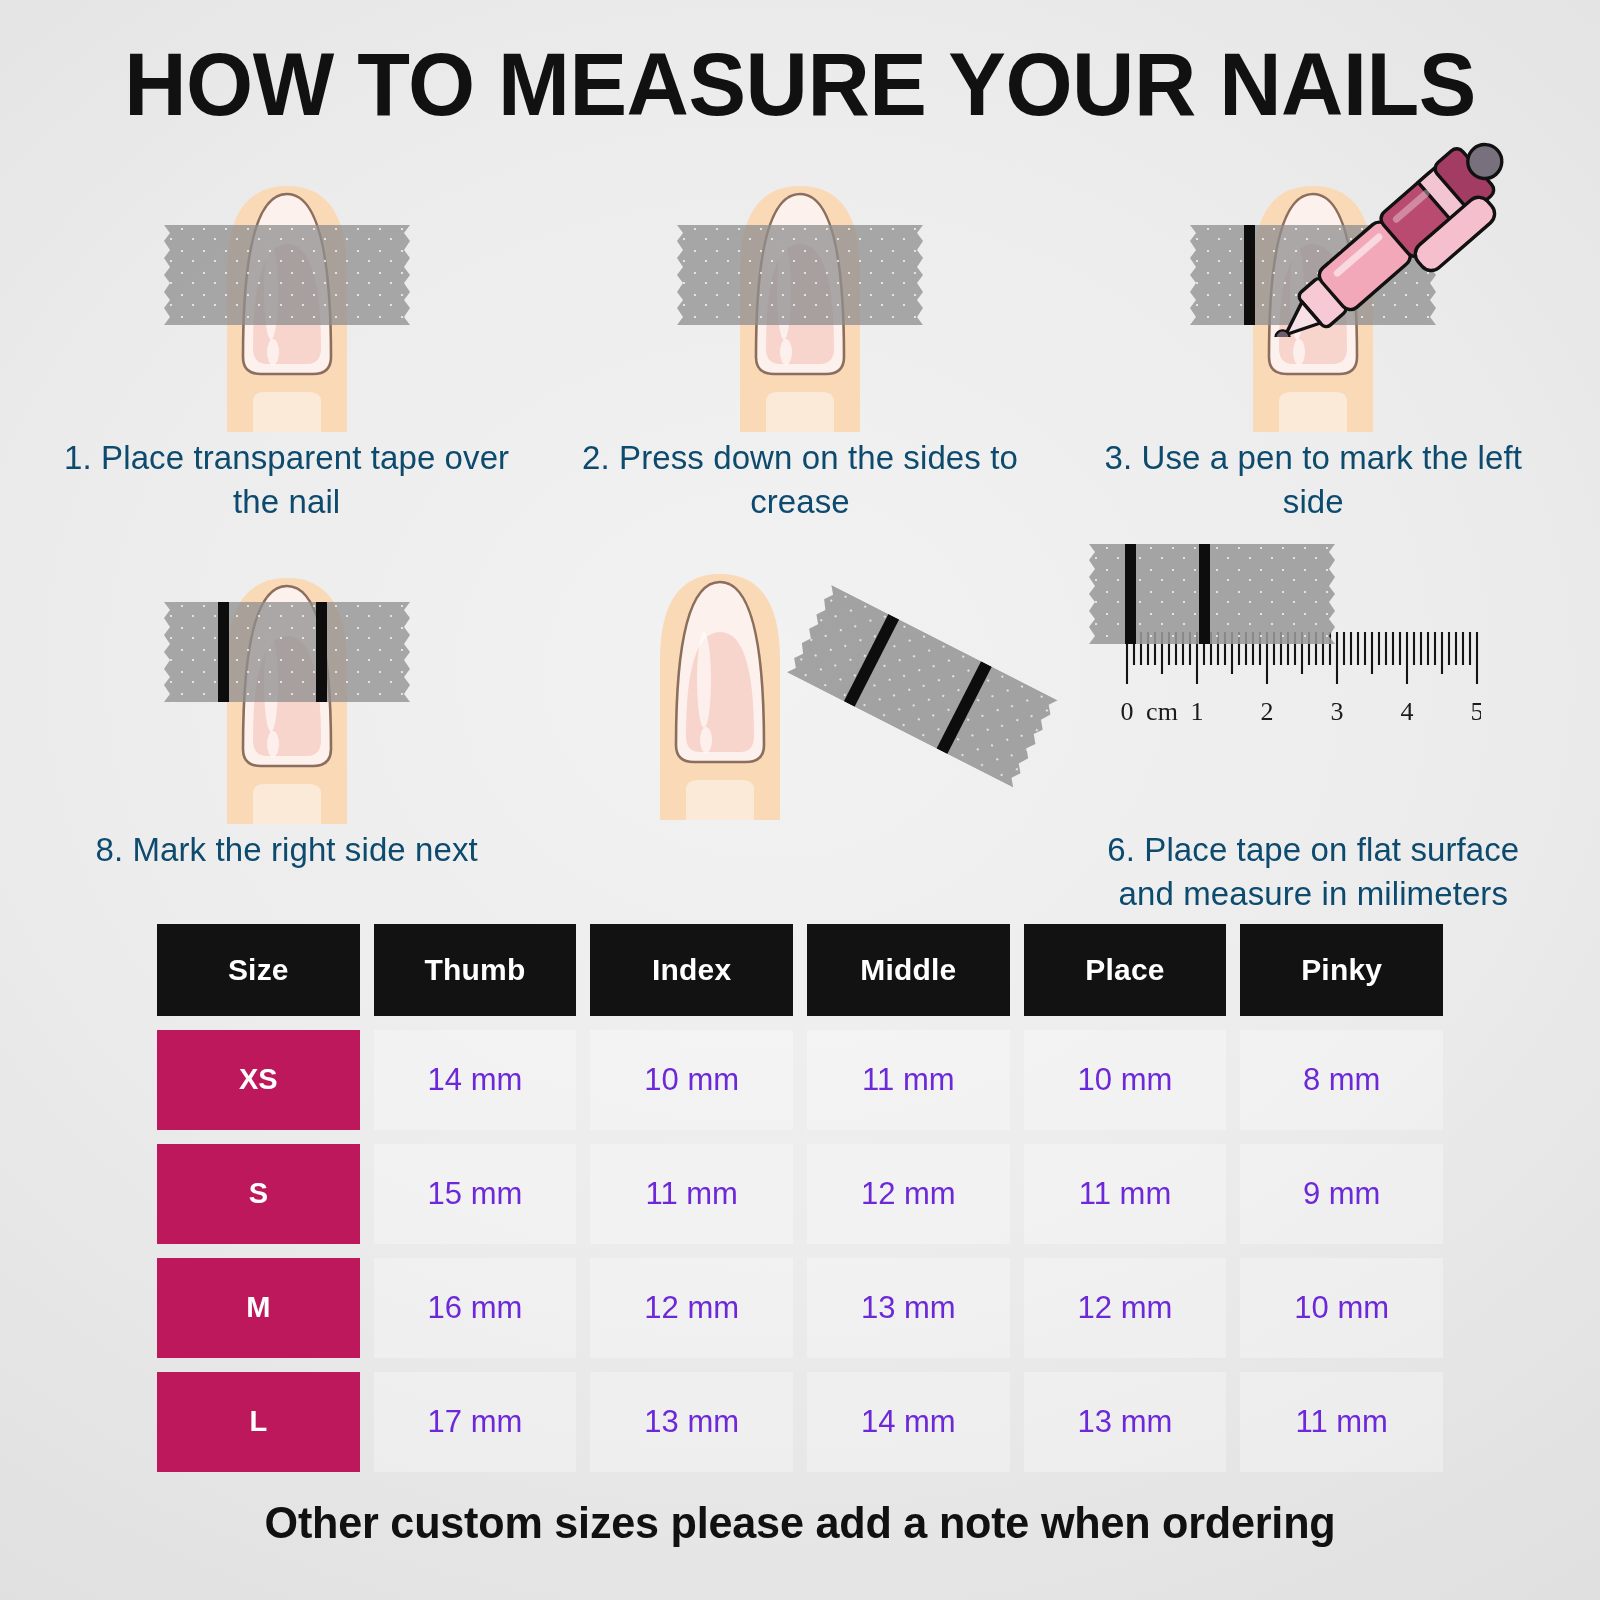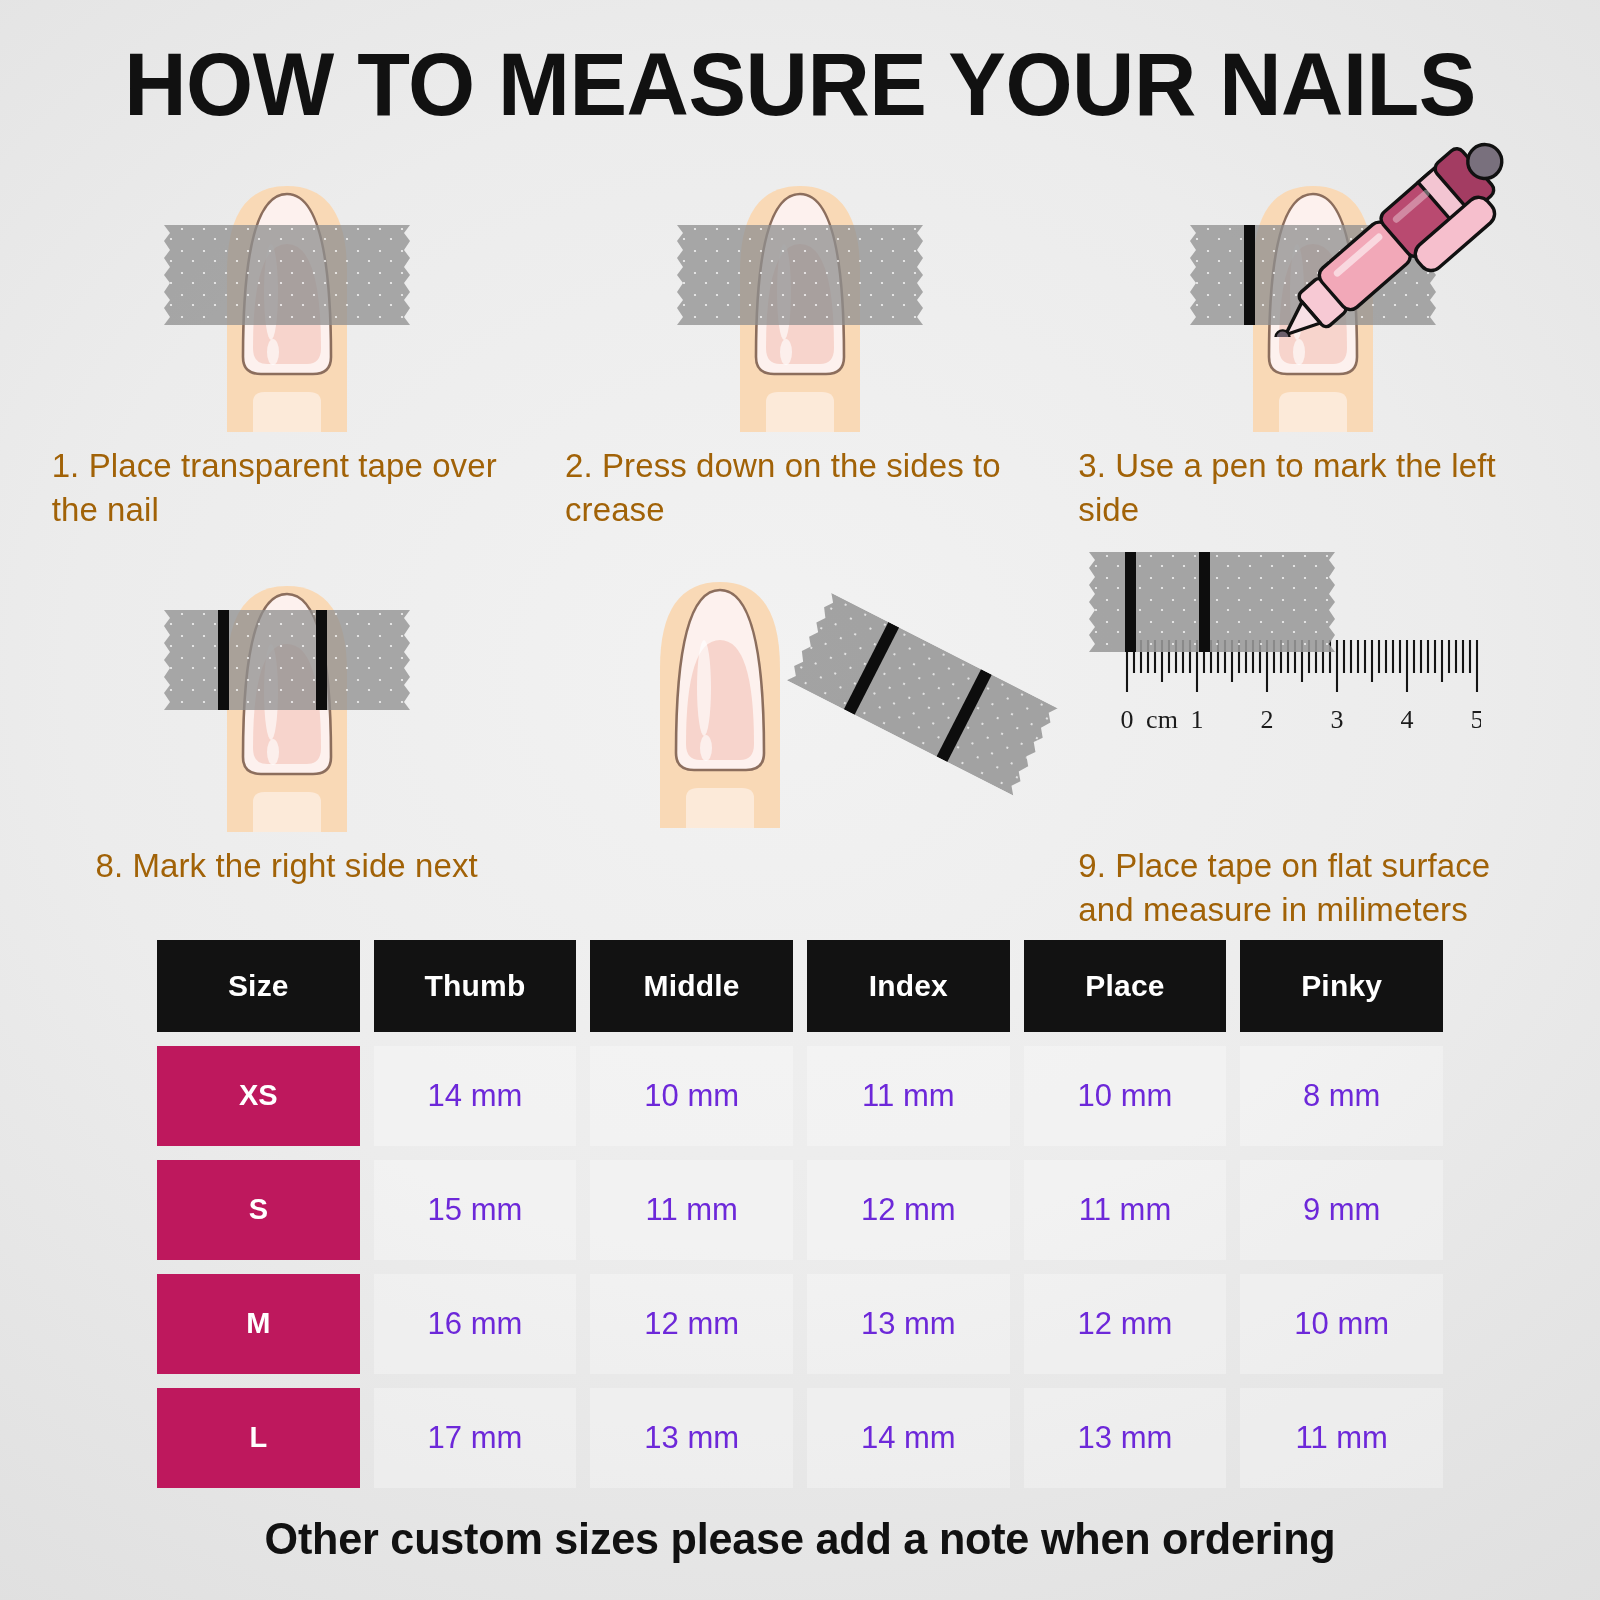--- a/index.html
+++ b/index.html
@@ -44,24 +44,25 @@
     align-items: center;
   }
   .step-art {
     position: relative;
     width: 500px;
     height: 285px;
   }
   .step-caption {
     font-size: 33px;
     line-height: 1.33;
-    color: #a16207;
+    text-align: center;
+    color: #0c4a6e;
     font-weight: 400;
     letter-spacing: 0.1px;
-    margin-top: 12px;
+    margin-top: 4px;
     max-width: 470px;
   }
   .step-row2 .step-art { height: 300px; }
 
   
   .finger {
     position: absolute;
     left: 50%;
     transform: translateX(-50%);
     bottom: 0;
@@ -422,31 +423,31 @@
             <text x="61" y="88">cm</text>
             <text x="96" y="88">1</text>
             <text x="166" y="88">2</text>
             <text x="236" y="88">3</text>
             <text x="306" y="88">4</text>
             <text x="376" y="88">5</text>
           </g>
         </svg>
       </div>
     </div>
-    <div class="step-caption">9. Place tape on flat surface and measure in milimeters</div>
+    <div class="step-caption">6. Place tape on flat surface and measure in milimeters</div>
   </div>
 
 </div>
 
 <div class="size-table">
 
   <div class="th">Size</div>
   <div class="th">Thumb</div>
+  <div class="th">Index</div>
   <div class="th">Middle</div>
-  <div class="th">Index</div>
   <div class="th">Place</div>
   <div class="th">Pinky</div>
 
   <div class="size-cell">XS</div>
   <div class="td">14 mm</div>
   <div class="td">10 mm</div>
   <div class="td">11 mm</div>
   <div class="td">10 mm</div>
   <div class="td">8 mm</div>
 

